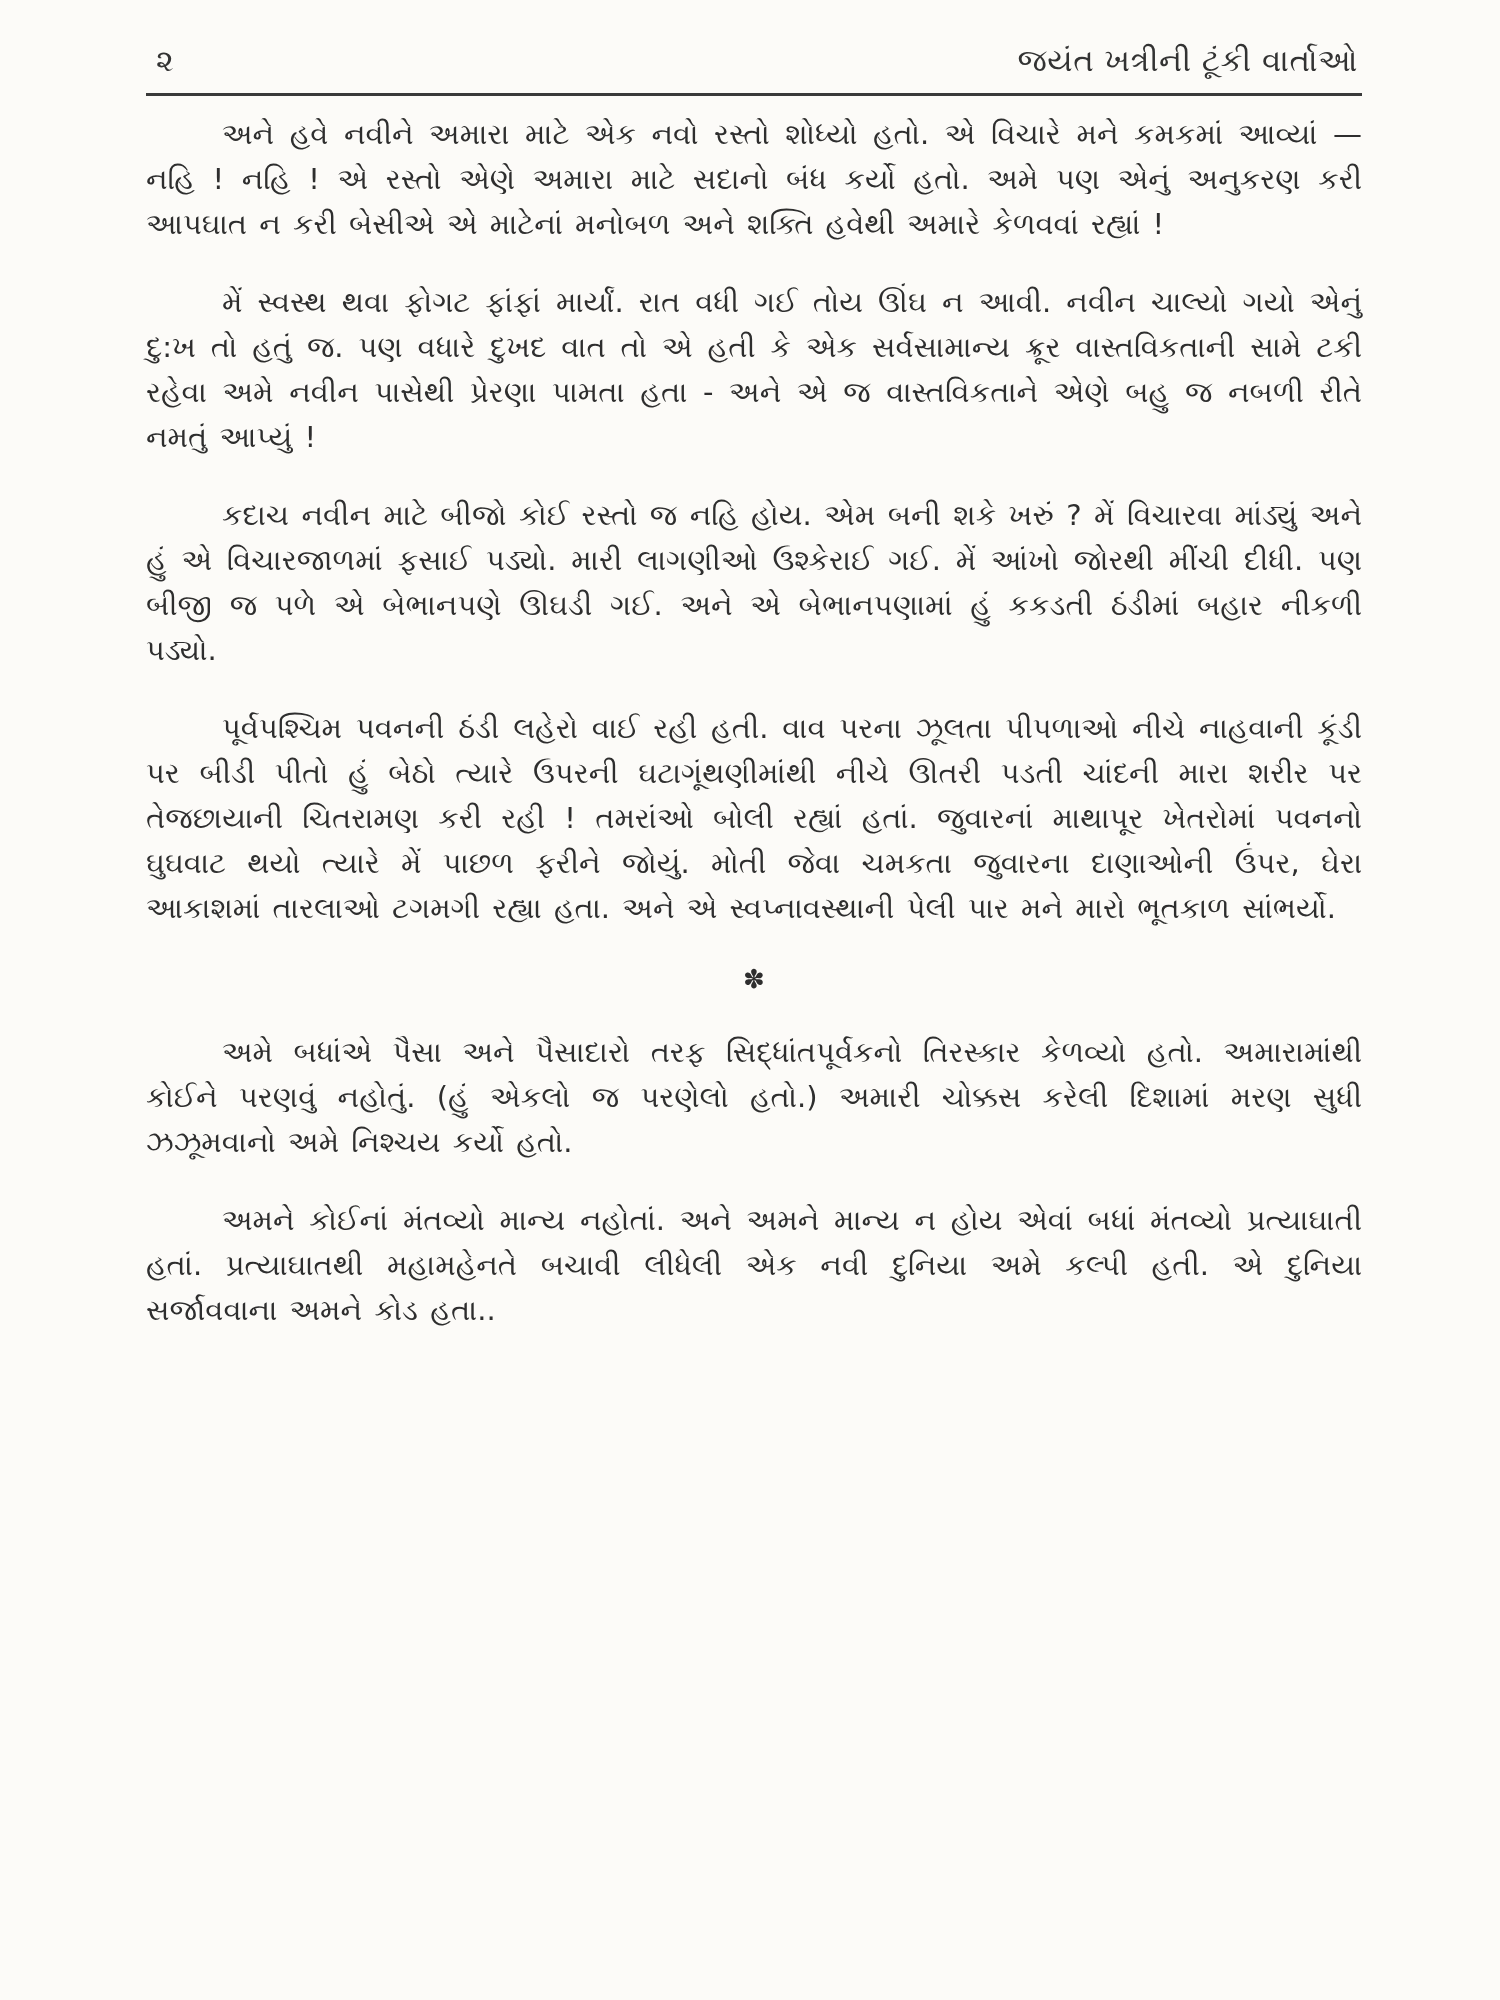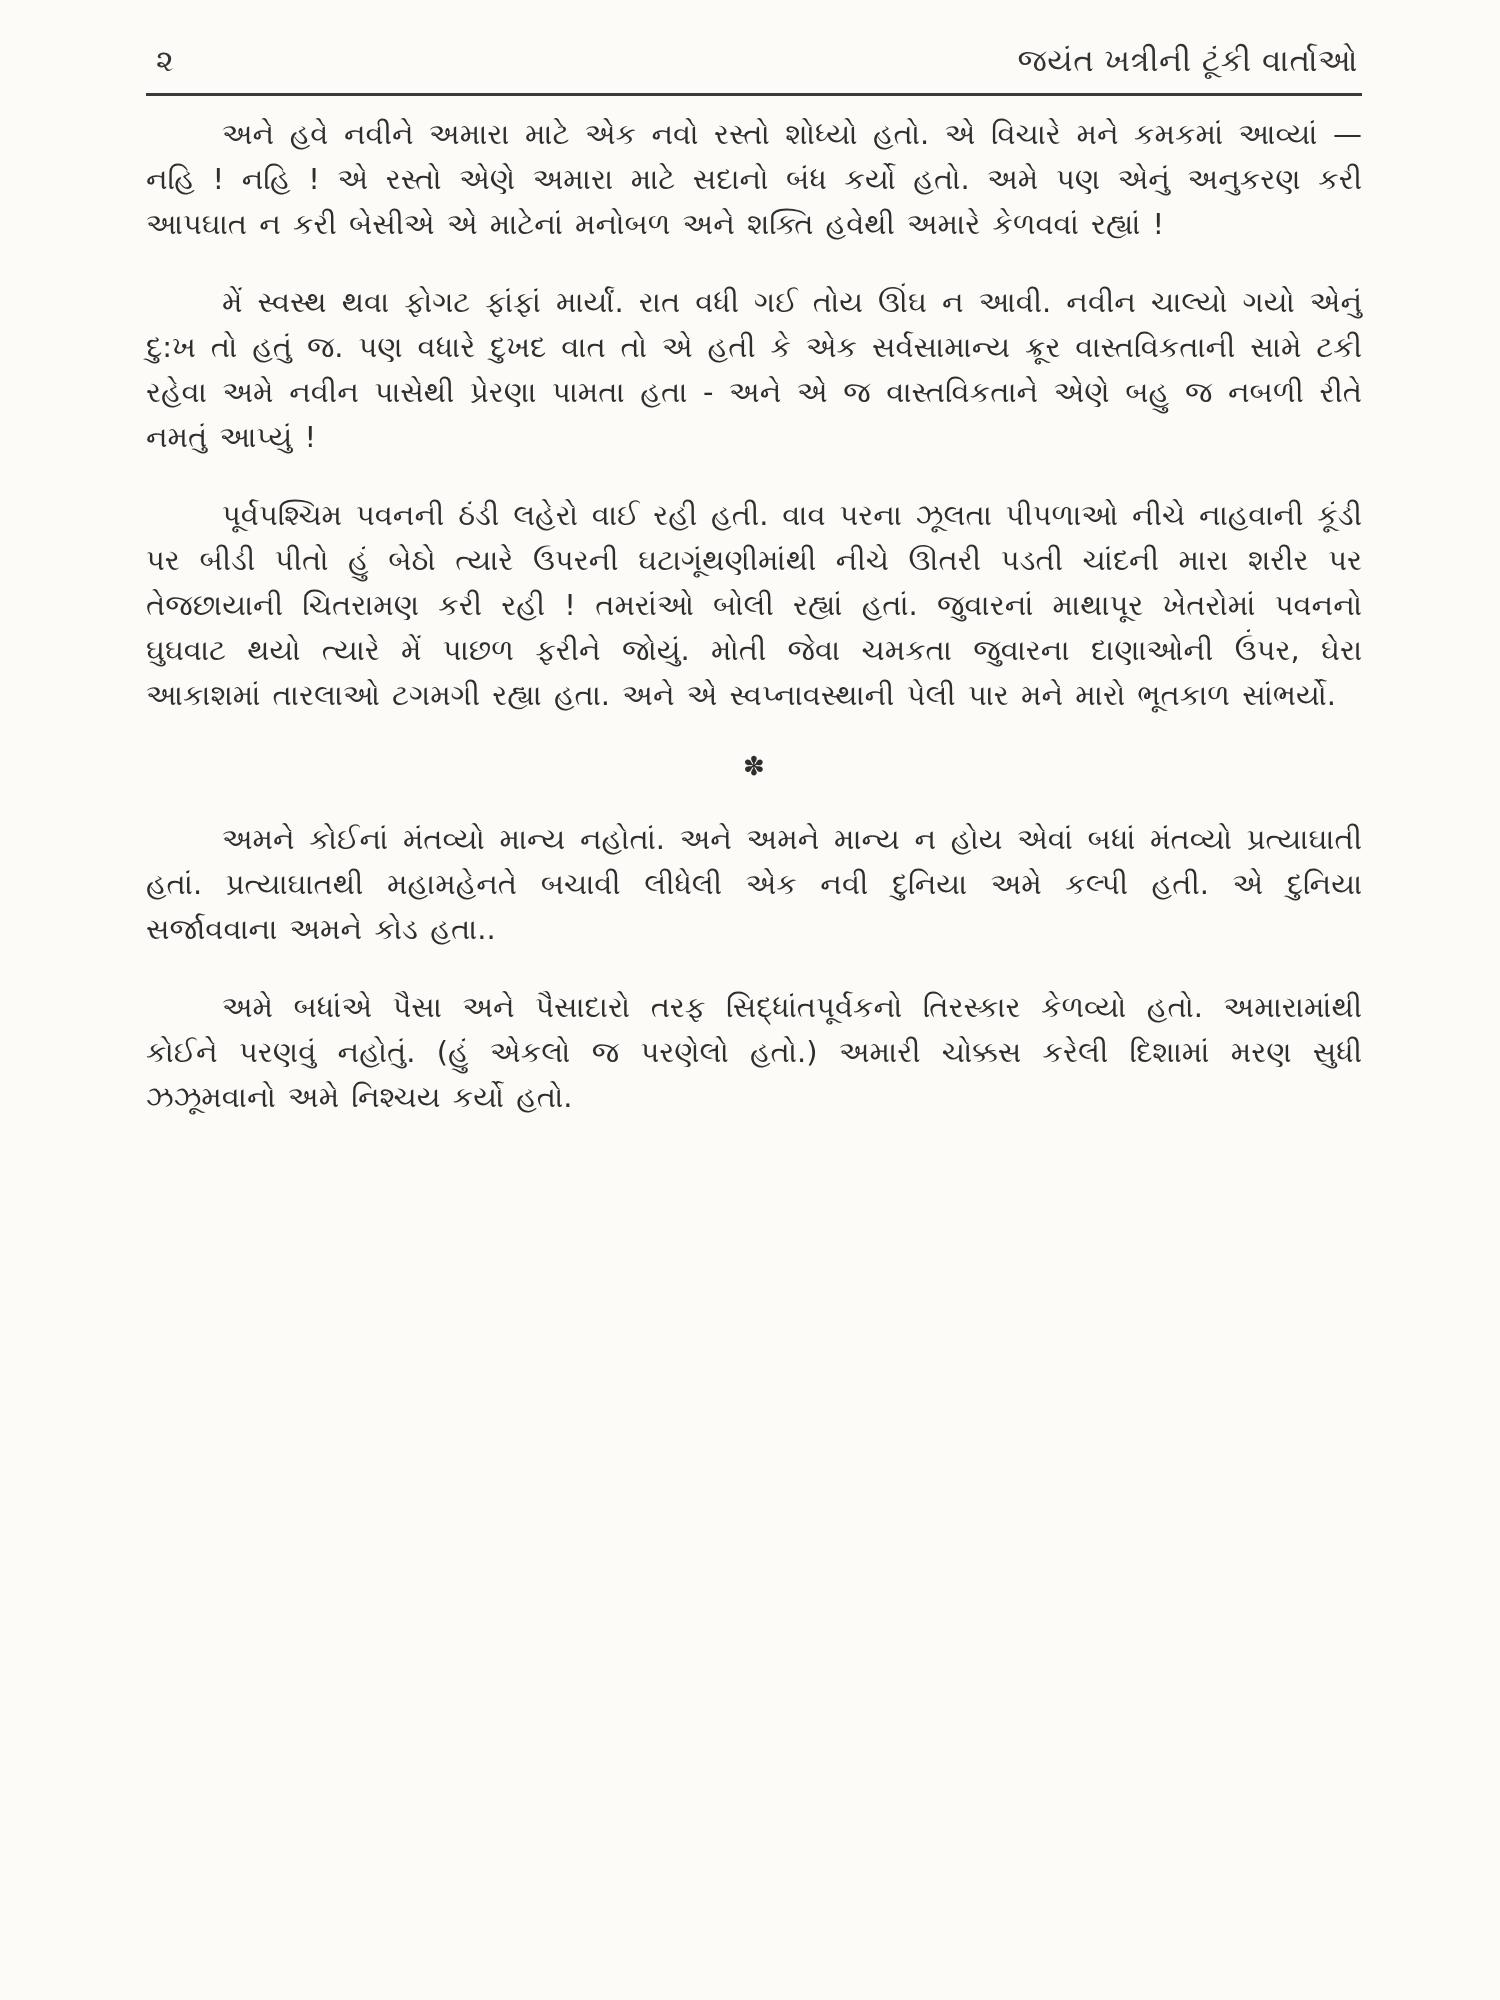--- a/index.html
+++ b/index.html
@@ -64,21 +64,22 @@
   <header class="page-header">
     <span class="page-number">૨</span>
     <span class="running-title">જયંત ખત્રીની ટૂંકી વાર્તાઓ</span>
   </header>
 
   <hr class="header-rule">
 
   <main class="page-body">
     <p>અને હવે નવીને અમારા માટે એક નવો રસ્તો શોધ્યો હતો. એ વિચારે મને કમકમાં આવ્યાં — નહિ ! નહિ ! એ રસ્તો એણે અમારા માટે સદાનો બંધ કર્યો હતો. અમે પણ એનું અનુકરણ કરી આપઘાત ન કરી બેસીએ એ માટેનાં મનોબળ અને શક્તિ હવેથી અમારે કેળવવાં રહ્યાં !</p>
     <p>મેં સ્વસ્થ થવા ફોગટ ફાંફાં માર્યાં. રાત વધી ગઈ તોય ઊંઘ ન આવી. નવીન ચાલ્યો ગયો એનું દુ:ખ તો હતું જ. પણ વધારે દુખદ વાત તો એ હતી કે એક સર્વસામાન્ય ક્રૂર વાસ્તવિકતાની સામે ટકી રહેવા અમે નવીન પાસેથી પ્રેરણા પામતા હતા - અને એ જ વાસ્તવિકતાને એણે બહુ જ નબળી રીતે નમતું આપ્યું !</p>
+    <p>કદાચ નવીન માટે બીજો કોઈ રસ્તો જ નહિ હોય. એમ બની શકે ખરું ? મેં વિચારવા માંડ્યું અને હું એ વિચારજાળમાં ફસાઈ પડ્યો. મારી લાગણીઓ ઉશ્કેરાઈ ગઈ. મેં આંખો જોરથી મીંચી દીધી. પણ બીજી જ પળે એ બેભાનપણે ઊઘડી ગઈ. અને એ બેભાનપણામાં હું કકડતી ઠંડીમાં બહાર નીકળી પડ્યો.</p>
     <p>પૂર્વપશ્ચિમ પવનની ઠંડી લહેરો વાઈ રહી હતી. વાવ પરના ઝૂલતા પીપળાઓ નીચે નાહવાની કૂંડી પર બીડી પીતો હું બેઠો ત્યારે ઉપરની ઘટાગૂંથણીમાંથી નીચે ઊતરી પડતી ચાંદની મારા શરીર પર તેજછાયાની ચિતરામણ કરી રહી ! તમરાંઓ બોલી રહ્યાં હતાં. જુવારનાં માથાપૂર ખેતરોમાં પવનનો ઘુઘવાટ થયો ત્યારે મેં પાછળ ફરીને જોયું. મોતી જેવા ચમકતા જુવારના દાણાઓની ઉંપર, ઘેરા આકાશમાં તારલાઓ ટગમગી રહ્યા હતા. અને એ સ્વપ્નાવસ્થાની પેલી પાર મને મારો ભૂતકાળ સાંભર્યો.</p>
 
     <div class="section-separator">✽</div>
 
+    <p>અમે બધાંએ પૈસા અને પૈસાદારો તરફ સિદ્ધાંતપૂર્વકનો તિરસ્કાર કેળવ્યો હતો. અમારામાંથી કોઈને પરણવું નહોતું. (હું એકલો જ પરણેલો હતો.) અમારી ચોક્કસ કરેલી દિશામાં મરણ સુધી ઝઝૂમવાનો અમે નિશ્ચય કર્યો હતો.</p>
     <p>અમને કોઈનાં મંતવ્યો માન્ય નહોતાં. અને અમને માન્ય ન હોય એવાં બધાં મંતવ્યો પ્રત્યાઘાતી હતાં. પ્રત્યાઘાતથી મહામહેનતે બચાવી લીધેલી એક નવી દુનિયા અમે કલ્પી હતી. એ દુનિયા સર્જાવવાના અમને કોડ હતા..</p>
-    <p>અમે બધાંએ પૈસા અને પૈસાદારો તરફ સિદ્ધાંતપૂર્વકનો તિરસ્કાર કેળવ્યો હતો. અમારામાંથી કોઈને પરણવું નહોતું. (હું એકલો જ પરણેલો હતો.) અમારી ચોક્કસ કરેલી દિશામાં મરણ સુધી ઝઝૂમવાનો અમે નિશ્ચય કર્યો હતો.</p>
   </main>
 
 </div>
 
 </body></html>

